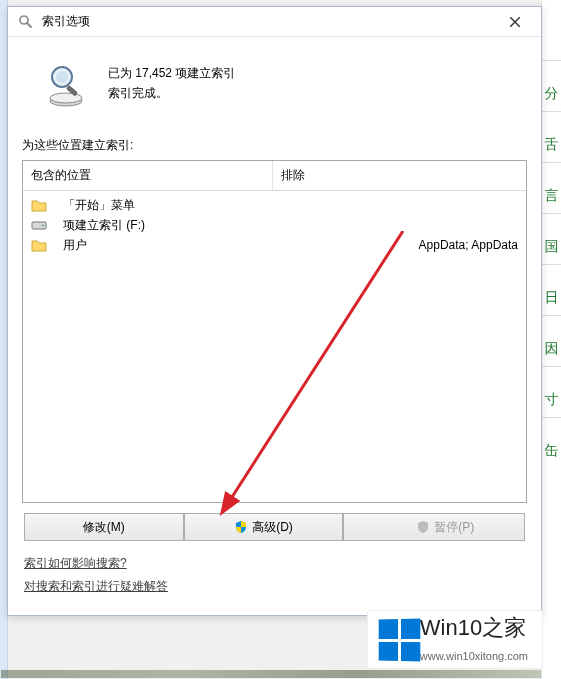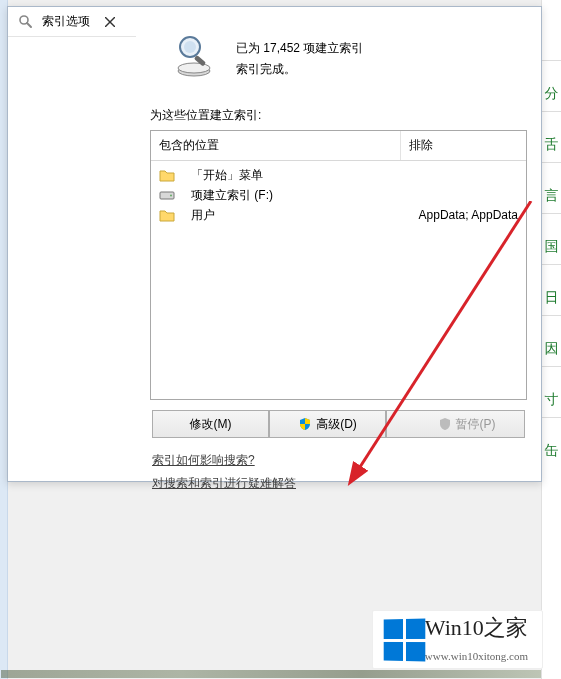--- a/index.html
+++ b/index.html
@@ -32,26 +32,26 @@
   .side-char {
     color: #1e7b2e;
     text-align: center;
     font-size: 14px;
     padding: 24px 0 8px 0;
     border-top: 1px solid #ddd;
   }
   .dialog {
     position: absolute;
     left: 7px; top: 6px;
-    width: 535px; height: 476px;
+    width: 535px; height: 610px;
     background: #fff;
     border: 1px solid #aab8c9;
     box-shadow: 0 2px 8px rgba(0,0,0,0.15);
     display: flex;
-    flex-direction: row;
+    flex-direction: column;
   }
   .titlebar {
     height: 30px;
     display: flex;
     align-items: center;
     padding: 0 6px 0 8px;
     border-bottom: 1px solid #e4e4e4;
   }
   .titlebar .icon {
     width: 20px; height: 20px;
@@ -76,21 +76,21 @@
   }
   .body {
     flex: 1;
     padding: 18px 14px 12px 14px;
     display: flex;
     flex-direction: column;
     min-height: 0;
   }
   .status-row {
     display: flex;
-    align-items: flex-end;
+    align-items: center;
     margin-bottom: 26px;
     padding-left: 20px;
   }
   .mag-icon {
     width: 48px; height: 48px;
     margin-right: 18px;
     margin-top: 6px;
   }
   .status-text { padding-top: 2px; line-height: 1.7; }
   .section-label {
@@ -195,21 +195,20 @@
     position: absolute;
     right: 18px;
     bottom: 10px;
     background: #fff;
     padding: 6px 14px 6px 10px;
     display: flex;
     align-items: center;
     gap: 0;
     border-radius: 2px;
     border: 1px solid #eee;
-    font-family: Liberation Serif, serif;
   }
   .win-logo {
     width: 42px; height: 42px;
     display: grid;
     grid-template-columns: 1fr 1fr;
     grid-template-rows: 1fr 1fr;
     gap: 3px;
     transform: perspective(120px) rotateY(-8deg);
   }
   .win-logo > div { background: #0078d7; }

